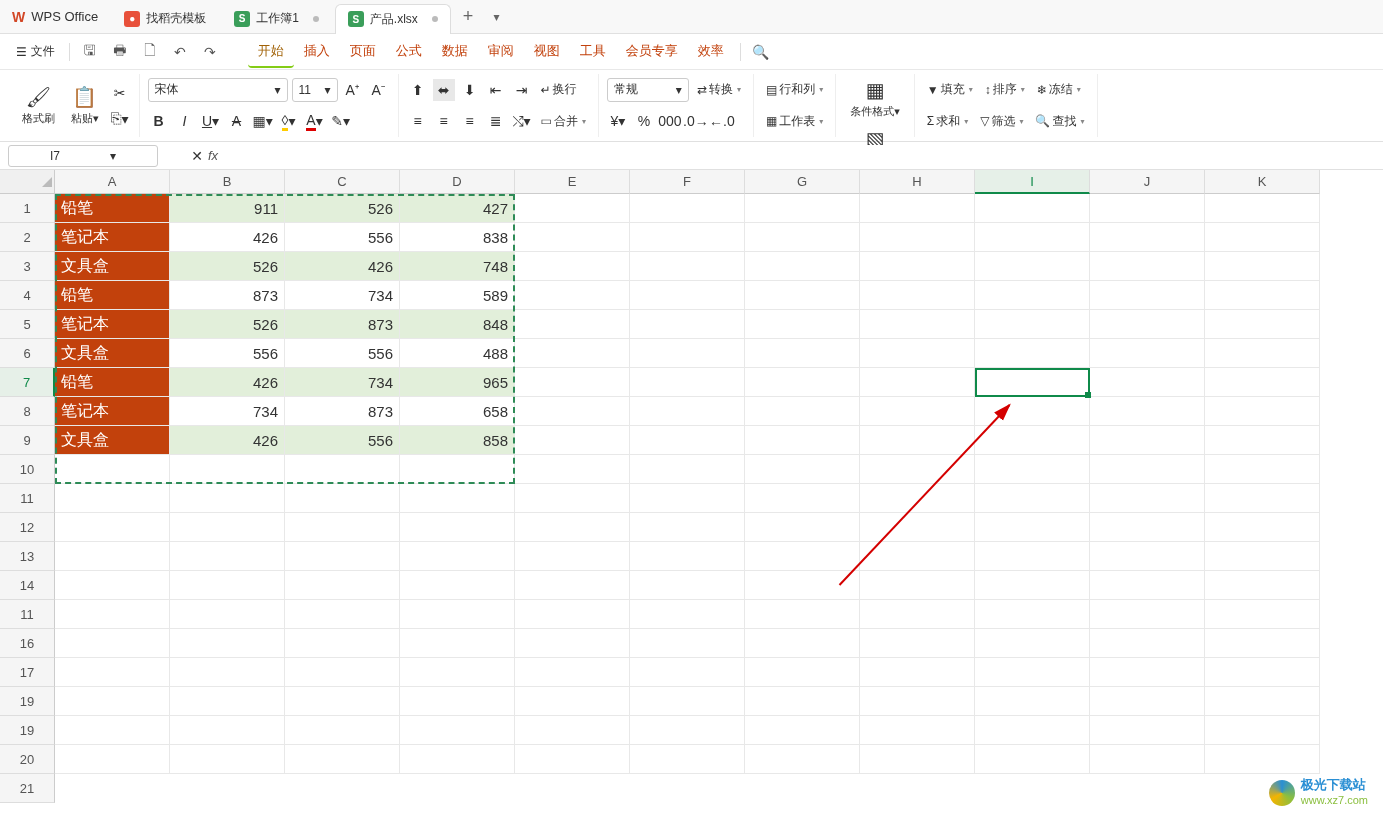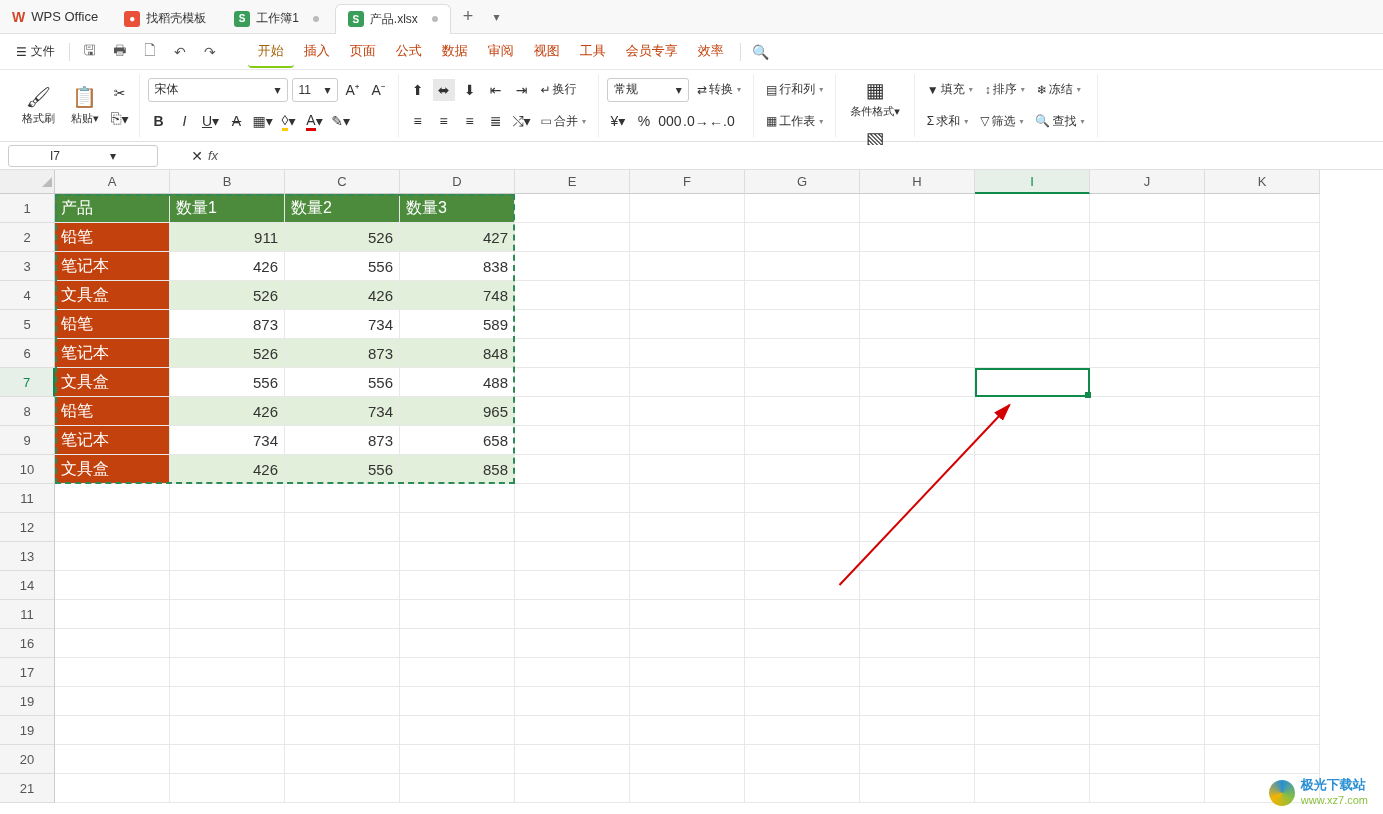--- a/index.html
+++ b/index.html
@@ -341,33 +341,20 @@
       <div class="row-h">11</div>
       <div class="row-h">16</div>
       <div class="row-h">17</div>
       <div class="row-h">19</div>
       <div class="row-h">19</div>
       <div class="row-h">20</div>
       <div class="row-h">21</div>
     </div>
   <div class="cells" id="cells">
       <div class="row">
-        <div class="cell hdr">产品</div>
-        <div class="cell hdr">数量1</div>
-        <div class="cell hdr">数量2</div>
-        <div class="cell hdr">数量3</div>
-        <div class="cell"></div>
-        <div class="cell"></div>
-        <div class="cell"></div>
-        <div class="cell"></div>
-        <div class="cell"></div>
-        <div class="cell"></div>
-        <div class="cell"></div>
-      </div>
-      <div class="row">
         <div class="cell lbl">铅笔</div>
         <div class="cell num even">911</div>
         <div class="cell num even">526</div>
         <div class="cell num even">427</div>
         <div class="cell"></div>
         <div class="cell"></div>
         <div class="cell"></div>
         <div class="cell"></div>
         <div class="cell"></div>
         <div class="cell"></div>

